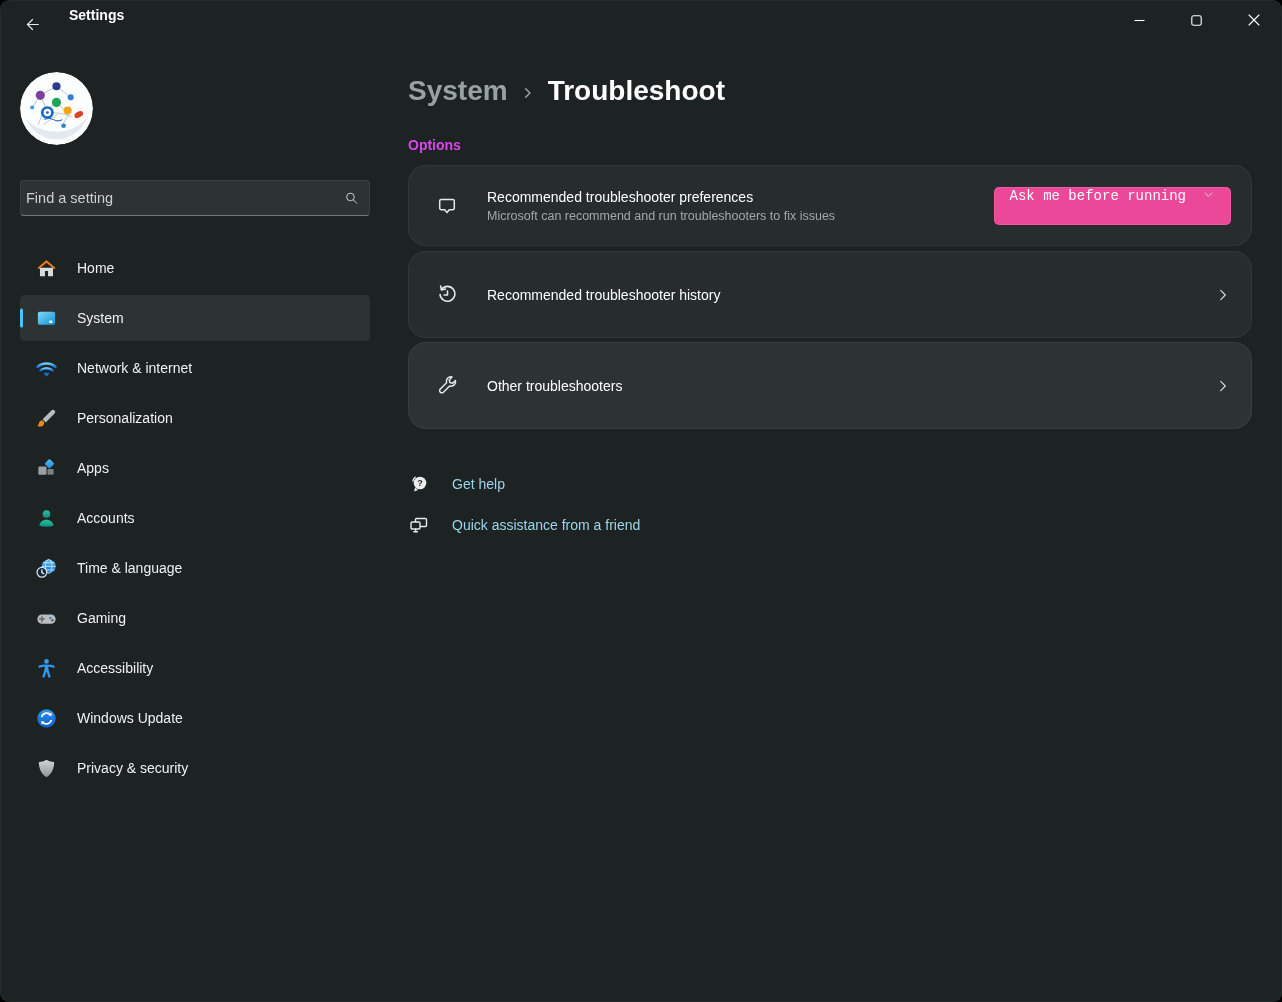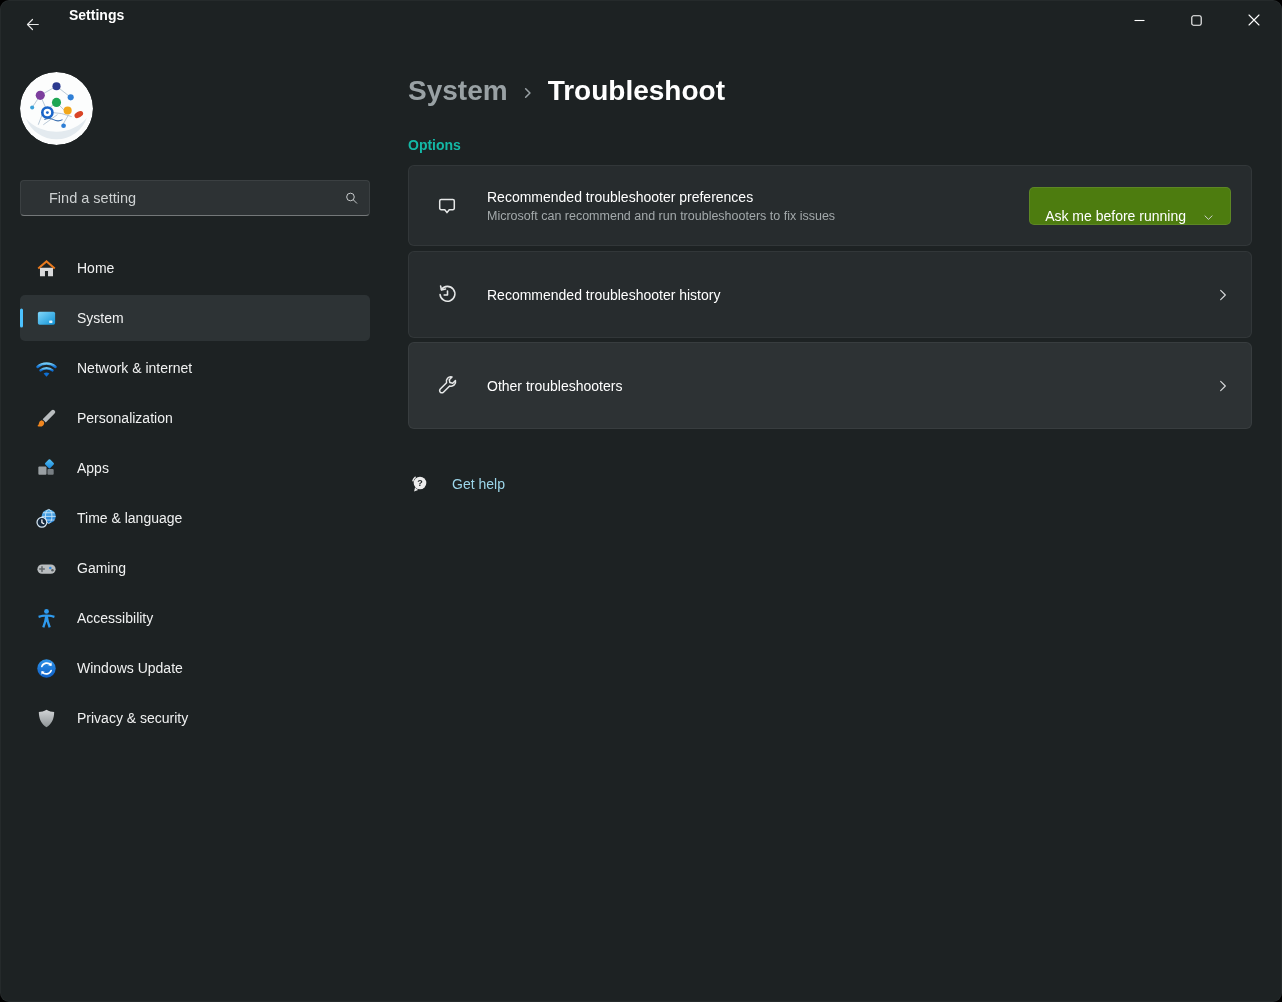--- a/index.html
+++ b/index.html
@@ -11,47 +11,47 @@
   .tb-left { display:flex; align-items:flex-start; height:48px; }
   .back-btn { width:40px; height:34px; margin-left:12px; margin-top:7px; border:none; background:transparent; border-radius:5px; display:flex; align-items:center; justify-content:center; cursor:pointer; }
   .tb-title { margin-left:17px; font-size:14px; font-weight:600; color:#ffffff; margin-top:7px; }
   .win-controls { margin-left:auto; display:flex; }
   .win-btn { width:57px; height:40px; border:none; background:transparent; display:flex; align-items:center; justify-content:center; cursor:pointer; }
 
   
   .sidebar { position:absolute; top:48px; left:0; width:390px; bottom:0; padding:0 20px; }
   .avatar { margin-top:24px; width:73px; height:73px; border-radius:50%; overflow:hidden; }
   .searchbox { position:relative; margin-top:35px; height:36px; }
-  .searchbox input { width:100%; height:100%; background:#2d3234; border:1px solid rgba(255,255,255,0.07); border-bottom:1px solid rgba(255,255,255,0.34); border-radius:4px; padding:0 38px 0 28px; font-size:14.5px; color:#e9eaea; font-family:"Liberation Sans", sans-serif; outline:none; }
+  .searchbox input { width:100%; height:100%; background:#2d3234; border:1px solid rgba(255,255,255,0.07); border-bottom:1px solid rgba(255,255,255,0.34); border-radius:4px; padding:0 38px 0 5px; font-size:14.5px; color:#e9eaea; font-family:"Liberation Sans", sans-serif; outline:none; }
   .searchbox input::placeholder { color:#cdd1d2; opacity:1; }
   .search-glyph { position:absolute; right:11px; top:50%; transform:translateY(-50%); display:flex; }
   .nav { margin-top:29px; }
   .nav-item { position:relative; height:46px; border-radius:5px; display:flex; align-items:center; padding-left:14px; gap:19px; margin-bottom:4px; font-size:14px; color:#f0f1f1; cursor:pointer; }
   .nav-item.selected { background:#2d3335; }
   .nav-item.selected::before { content:""; position:absolute; left:0; top:50%; transform:translateY(-50%); width:3px; height:19px; border-radius:2px; background:#4cc2ff; }
   .nav-icon { width:24px; height:24px; display:flex; align-items:center; justify-content:center; flex:none; }
 
   
   .main { position:absolute; top:48px; left:390px; right:0; bottom:0; padding:0 30px 0 18px; }
   .breadcrumb { margin-top:27px; display:flex; align-items:center; gap:13px; font-size:28px; font-weight:600; }
   .bc-parent { color:#99a1a4; cursor:pointer; }
   .bc-sep { display:flex; margin-top:3px; }
   .bc-current { color:#ffffff; }
-  .section-label { margin-top:30px; font-size:14px; font-weight:700; color:#14b8a6; }
-
-  .card { background:#272c2e; border:1px solid rgba(255,255,255,0.055); border-radius:6px; display:flex; align-items:center; padding:0 20px 0 27px; }
+  .section-label { margin-top:30px; font-size:14px; font-weight:700; color:#d946ef; }
+
+  .card { background:#272c2e; border:1px solid rgba(255,255,255,0.055); border-radius:18px; display:flex; align-items:center; padding:0 20px 0 27px; }
   .card-pref { margin-top:12px; height:81px; }
   .card-row { cursor:pointer; height:87px; }
   .card-row.r1 { margin-top:5px; }
   .card-row.r2 { margin-top:4px; background:#2d3234; }
   .card-icon { width:24px; display:flex; flex:none; }
   .card-text { margin-left:27px; display:flex; flex-direction:column; gap:4px; }
   .card-title { font-size:14px; color:#ffffff; }
   .card-sub { font-size:12.5px; color:#a3a9ab; }
-  .dropdown { margin-left:auto; height:38px; display:flex; align-items:flex-end; gap:16px; padding:0 15px; background:#4d7c0f; border:1px solid rgba(255,255,255,0.09); border-radius:5px; font-size:14px; color:#ffffff; cursor:pointer; font-family:Liberation Sans, sans-serif; }
+  .dropdown { margin-left:auto; height:38px; display:flex; align-items:flex-start; gap:16px; padding:0 15px; background:#ec4899; border:1px solid rgba(255,255,255,0.09); border-radius:5px; font-size:14px; color:#ffffff; cursor:pointer; font-family:Liberation Mono, monospace; }
   .chev-right { margin-left:auto; display:flex; }
 
   .links { margin-top:34px; }
   .link-row { display:flex; align-items:center; height:41px; cursor:pointer; width:fit-content; }
   .link-icon { width:24px; display:flex; flex:none; }
   .link-label { margin-left:20px; font-size:14px; color:#9cd6ea; }
 </style>
 </head>
 <body>
 
@@ -191,20 +191,35 @@
                 </linearGradient>
               </defs>
             <rect x="3.5" y="10" width="8.5" height="8.5" rx="1" fill="#9aa0a3"></rect>
             <rect x="13" y="12.5" width="6.5" height="6" rx="1" fill="#787f83"></rect>
             <rect x="11.4" y="3.4" width="7.4" height="7.4" rx="1.2" fill="url(#gapps)" transform="rotate(45 15.1 7.1)"></rect>
           </svg>
         </span>
         <span class="nav-label">Apps</span>
       </div>
 
+      <div class="nav-item">
+        <span class="nav-icon">
+          <svg width="23" height="23" viewBox="0 0 24 24">
+            <defs>
+                <linearGradient id="gacc" x1="0" y1="0" x2="0" y2="1">
+                  <stop offset="0" stop-color="#23c2a2"></stop>
+                  <stop offset="1" stop-color="#0f8f7a"></stop>
+                </linearGradient>
+              </defs>
+            <circle cx="12" cy="7.3" r="4" fill="url(#gacc)"></circle>
+            <path d="M4.6 19.6c.5-4.1 3.4-6.4 7.4-6.4s6.9 2.3 7.4 6.4a29 29 0 0 1-14.8 0Z" fill="url(#gacc)"></path>
+          </svg>
+        </span>
+        <span class="nav-label">Accounts</span>
+      </div>
 
       <div class="nav-item">
         <span class="nav-icon">
           <svg width="23" height="23" viewBox="0 0 24 24">
             <defs>
                 <linearGradient id="gtl" x1="0" y1="0" x2="0" y2="1">
                   <stop offset="0" stop-color="#5fb6ec"></stop>
                   <stop offset="1" stop-color="#1877cf"></stop>
                 </linearGradient>
               </defs>
@@ -350,17 +365,27 @@
           <svg width="22" height="22" viewBox="0 0 22 22">
             <path d="M4.9 7.8a7 7 0 0 1 2.3-3.6" stroke="#ececec" stroke-width="1.4" fill="none" stroke-linecap="round"></path>
             <circle cx="12" cy="10" r="6.3" fill="#ececec"></circle>
             <path d="M7 14.6 6.1 18.6l4-1.7Z" fill="#ececec"></path>
             <text x="12" y="13.1" font-size="9" font-weight="700" fill="#1d2223" text-anchor="middle" font-family="Liberation Sans, sans-serif">?</text>
           </svg>
         </span>
         <span class="link-label">Get help</span>
       </div>
 
+      <div class="link-row">
+        <span class="link-icon">
+          <svg width="22" height="22" viewBox="0 0 22 22">
+            <rect x="7.5" y="4.5" width="11" height="8" rx="1" stroke="#e8eaea" stroke-width="1.4" fill="none"></rect>
+            <rect x="3" y="8" width="9" height="7" rx="1" fill="#1d2223" stroke="#e8eaea" stroke-width="1.4"></rect>
+            <path d="M5.8 17.7h3.6M7.6 15.2v2.5" stroke="#e8eaea" stroke-width="1.4" stroke-linecap="round"></path>
+          </svg>
+        </span>
+        <span class="link-label">Quick assistance from a friend</span>
+      </div>
 
 
     </div>
   </main>
 </div>
 
 </body></html>

